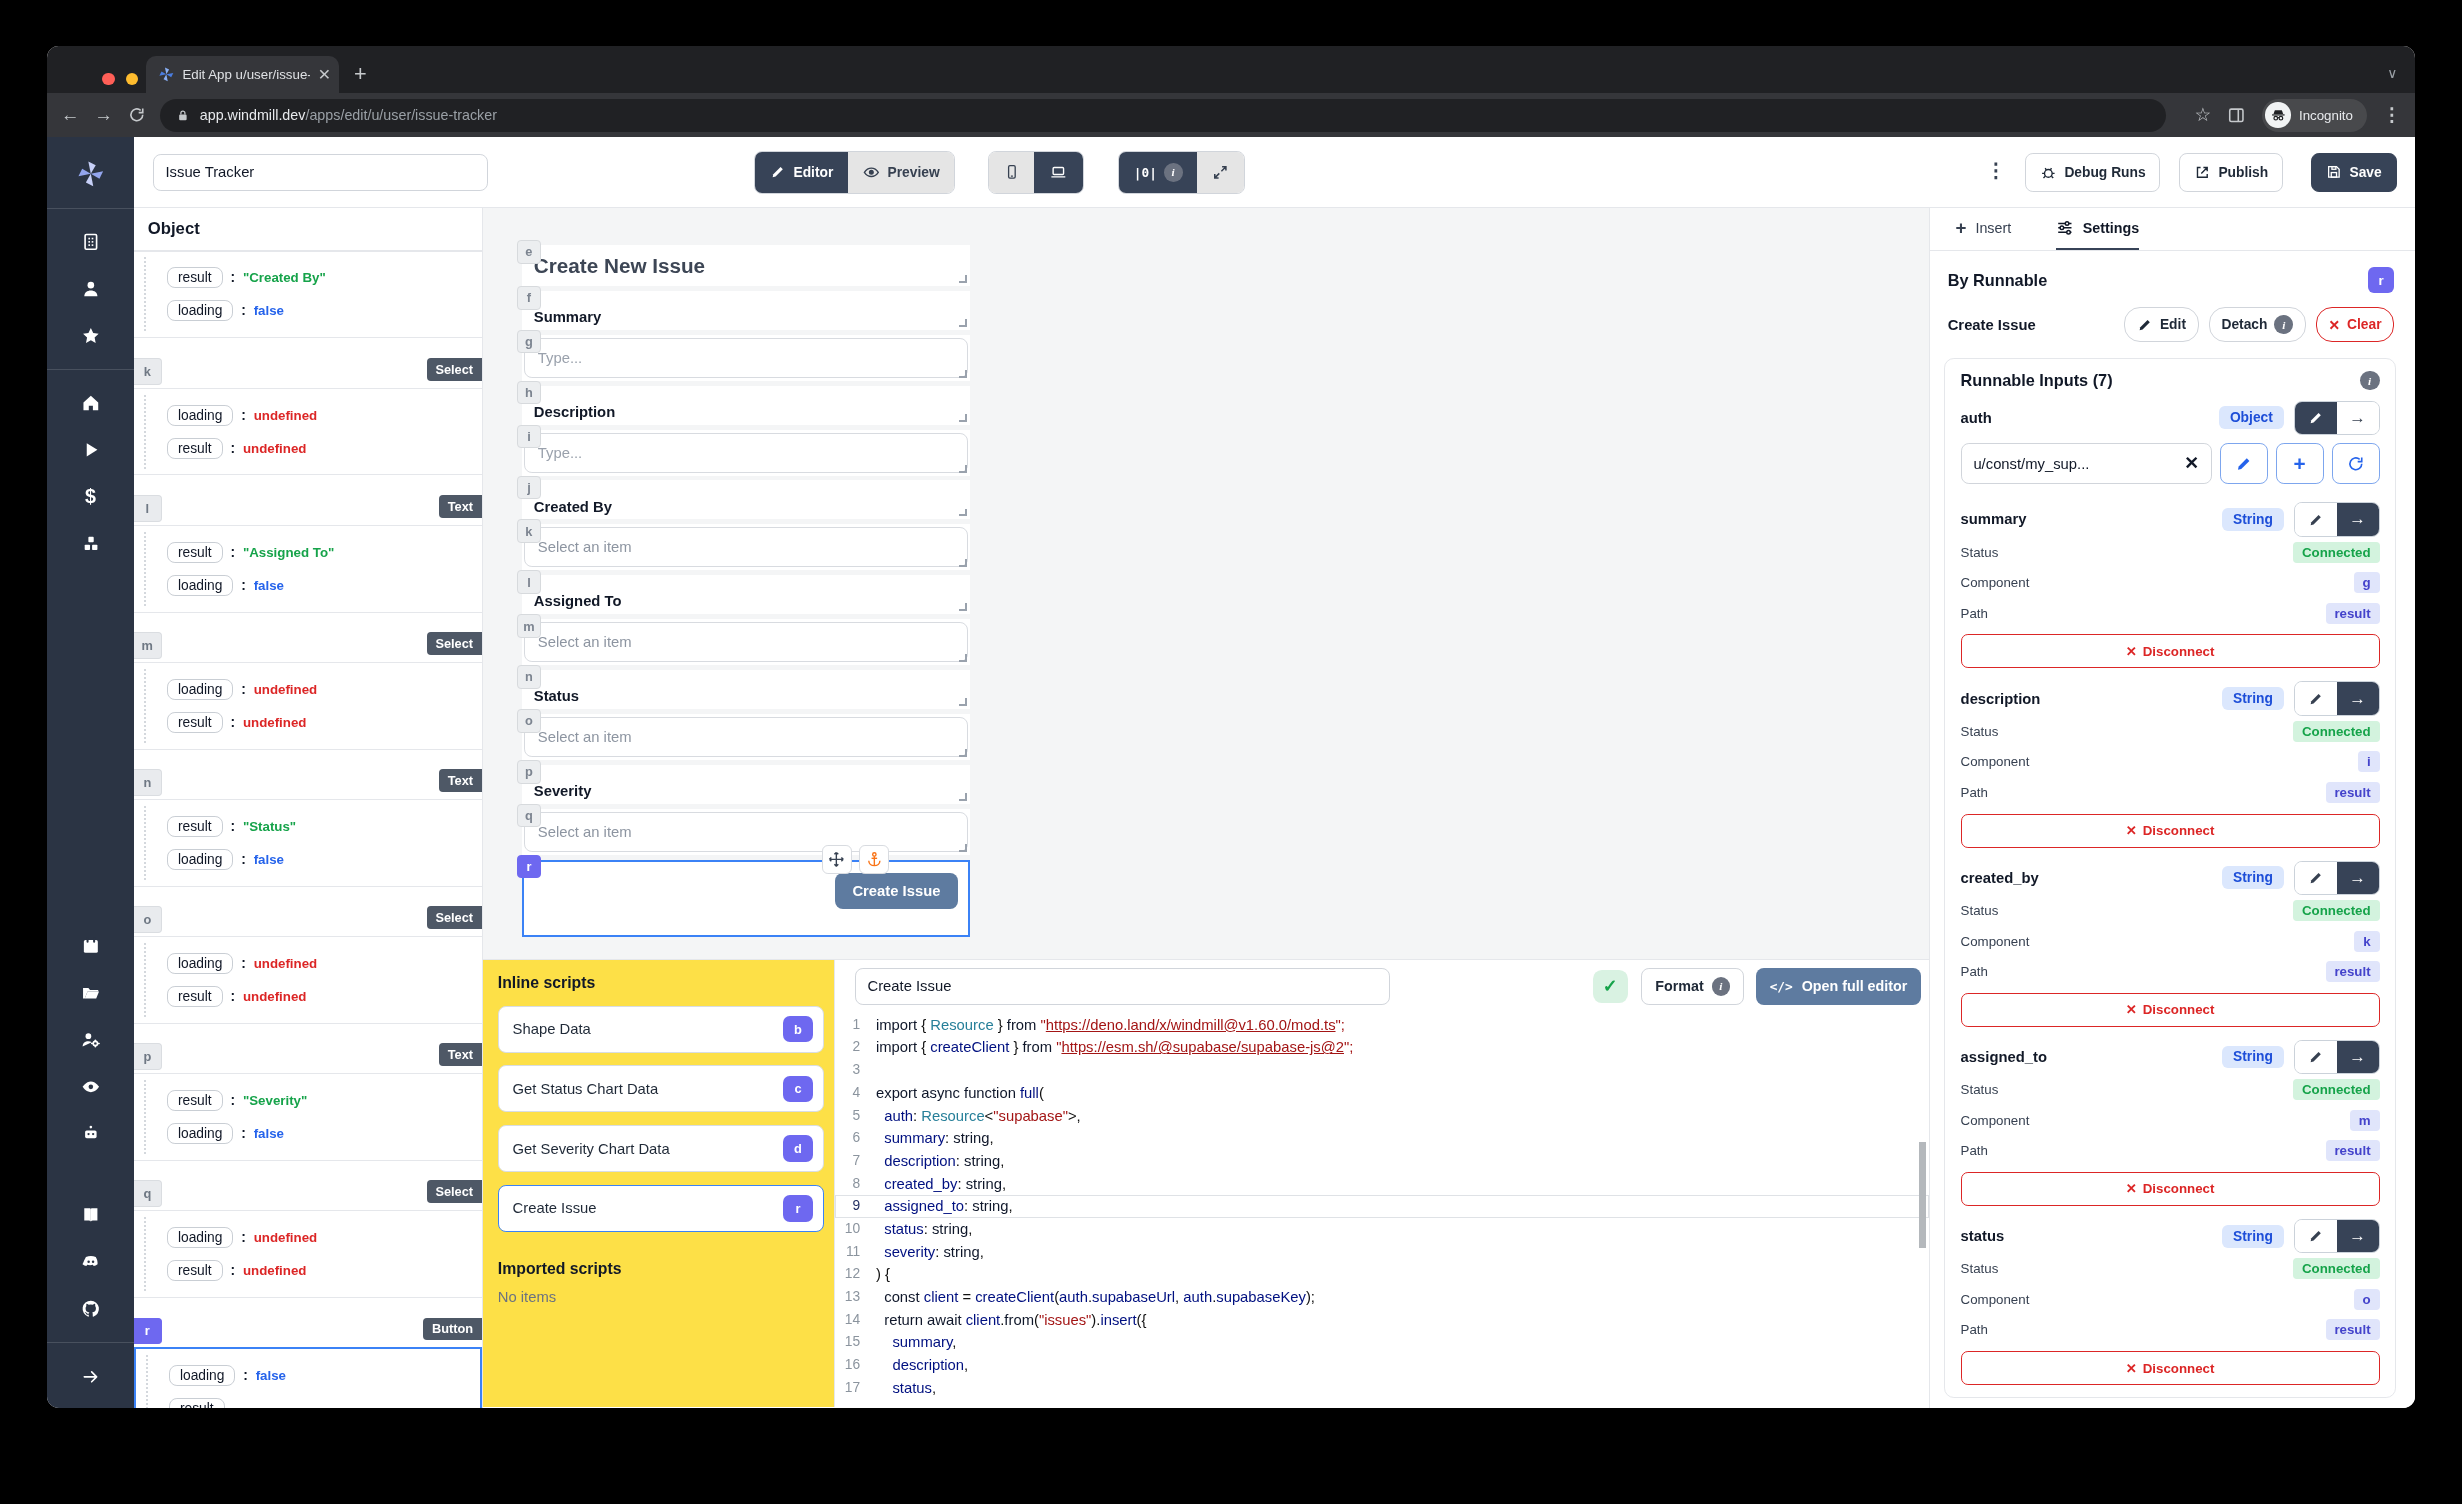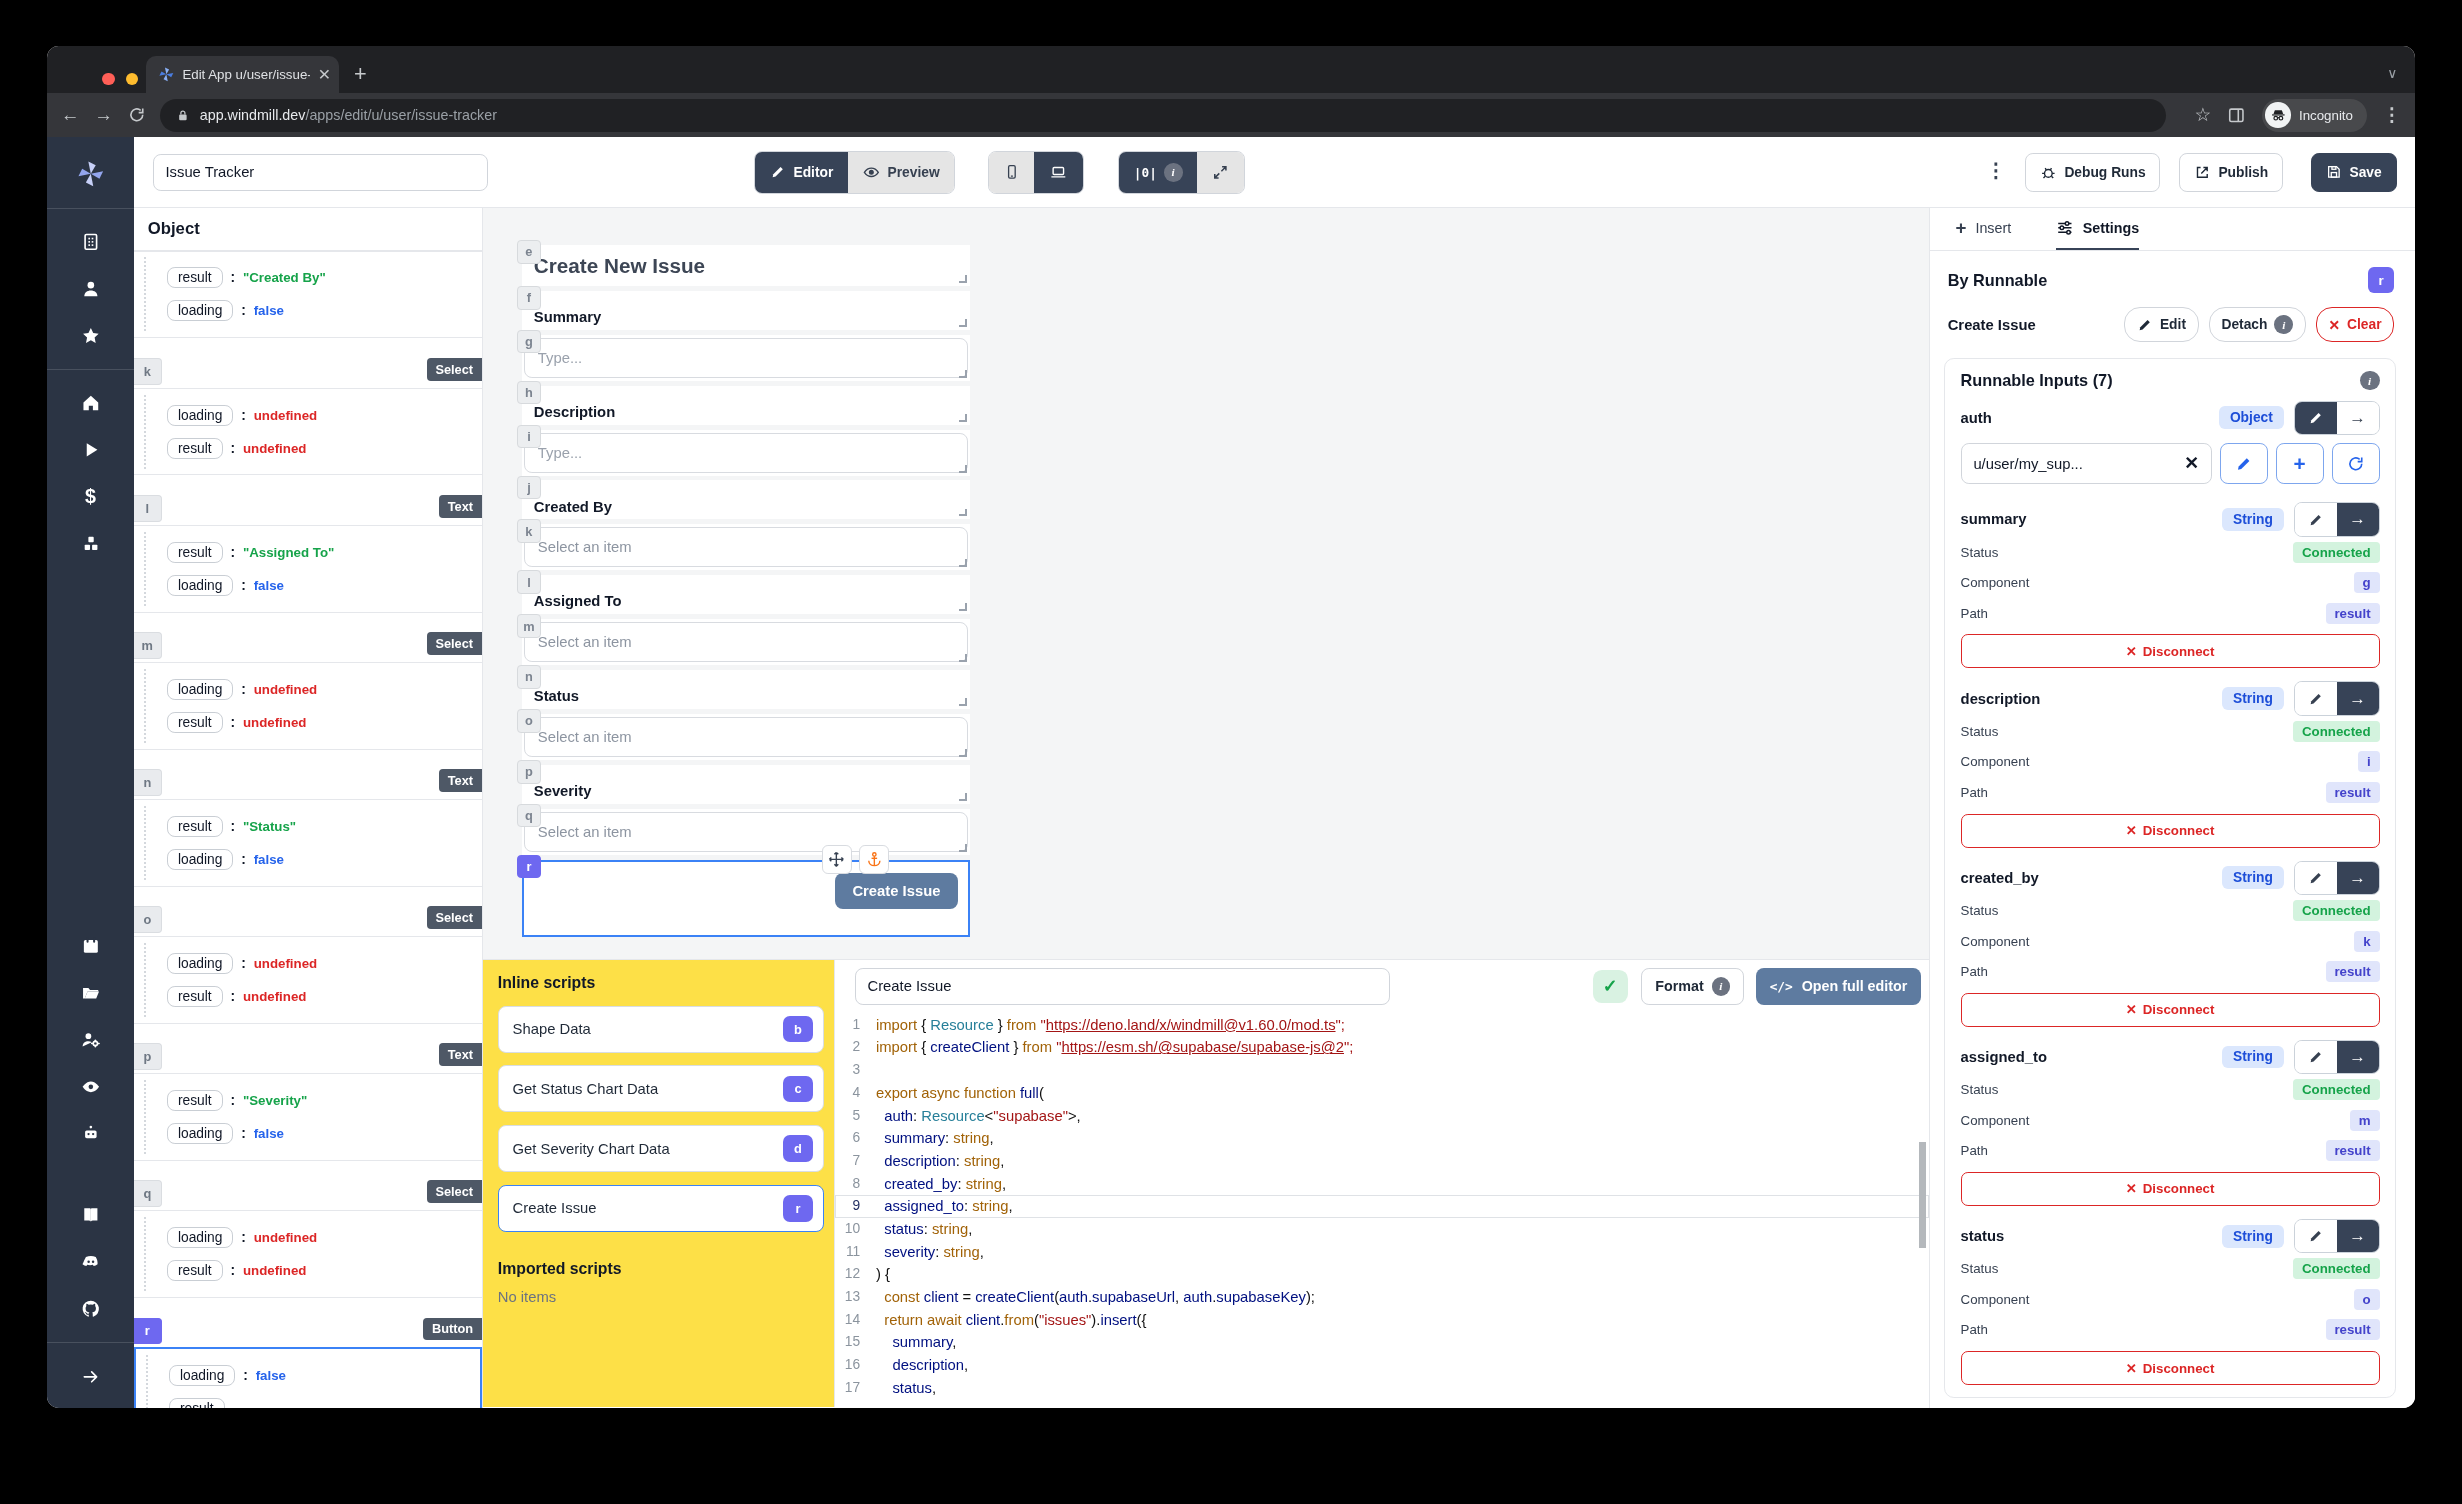--- a/index.html
+++ b/index.html
@@ -97,21 +97,21 @@
   .ed-check{width:35px;height:33px;border-radius:8.9px;background:#d9f2e2;color:#16a34a;display:flex;align-items:center;justify-content:center;font-size:17.7px;font-weight:700;margin-right:13.8px;}
   .ed-format{height:37px;border:1px solid #d1d5db;border-radius:7.9px;display:inline-flex;align-items:center;gap:7.9px;padding:0 12.8px;font-size:14.3px;font-weight:700;color:#1f2937;background:#fff;margin-right:11.8px;}
   .ed-open{height:37px;background:#5e7ba0;border-radius:7.9px;display:inline-flex;align-items:center;gap:8.9px;padding:0 13.8px;font-size:14.3px;font-weight:700;color:#fff;}
   .ed-code-tag{font-family:"DejaVu Sans Mono",monospace;font-size:12.8px;font-weight:700;}
   .info-dot{width:18.7px;height:18.7px;border-radius:50%;background:#6b7280;color:#fff;font-size:11.3px;display:inline-flex;align-items:center;justify-content:center;font-weight:700;font-family:"Liberation Serif",serif;font-style:italic;flex:none;}
   .code{position:relative;font-family:"DejaVu Sans Mono",monospace;font-size:14.8px;line-height:22.7px;padding-top:3px;overflow:hidden;height:390px;}
   .cl{display:flex;height:22.7px;white-space:pre;}
   .cl .gut{width:41px;text-align:right;color:#8b949e;padding-right:15.8px;flex:none;font-size:13.8px;}
   .cl.active{box-shadow:inset 0 0 0 1px #dfe2e6;}
   .cl.active .gut{color:#1d2a5e;}
-  .kw{color:#a16207;}.id{color:#001080;}.ty{color:#267f99;}.st{color:#a31515;}
+  .kw{color:#0f172a;}.id{color:#001080;}.ty{color:#267f99;}.st{color:#a31515;}
   .su{color:#a31515;text-decoration:underline;}.pl{color:#111111;}
   .scrollthumb{position:absolute;right:3px;top:182px;width:6.9px;height:106px;background:#b4b8bc;}
 
   
   .rpanel{width:487px;flex:none;border-left:1px solid #e5e7eb;display:flex;flex-direction:column;background:#fff;overflow:hidden;}
   .rp-tabs{height:43px;display:flex;align-items:stretch;padding:0 25.6px;gap:45px;border-bottom:1px solid #e5e7eb;flex:none;}
   .rp-tab{display:flex;gap:8.9px;align-items:center;font-size:14.3px;color:#374151;border-bottom:2.5px solid transparent;}
   .rp-tab.active{font-weight:700;color:#111827;border-bottom-color:#374357;}
   .rp-byrow{display:flex;justify-content:space-between;align-items:center;padding:15.8px 21.7px 3.9px 17.7px;}
   .rp-byname{font-size:16.3px;font-weight:800;color:#111827;}
@@ -839,21 +839,21 @@
                         </span>
                       </div>
                     <div class="mt-seg">
                         <span style="font-size:16.7px">→</span>
                       </div>
                   </div>
                 </div>
               </div>
               <div class="auth-row">
                 <div class="auth-input">
-                  <span>u/user/my_sup...</span>
+                  <span>u/const/my_sup...</span>
                   <span class="auth-x">✕</span>
                 </div>
                 <div class="blue-btn">
                     <span class="ic">
                       <svg width="17.7" height="17.7" viewBox="0 0 24 24" fill="currentColor">
                         <path d="M4 20l4.5-1L19.5 8 16 4.5 5 15.5 4 20z"></path>
                       </svg>
                     </span>
                   </div>
                 <div class="blue-btn" style="font-size:20.7px;font-weight:600">+</div>

